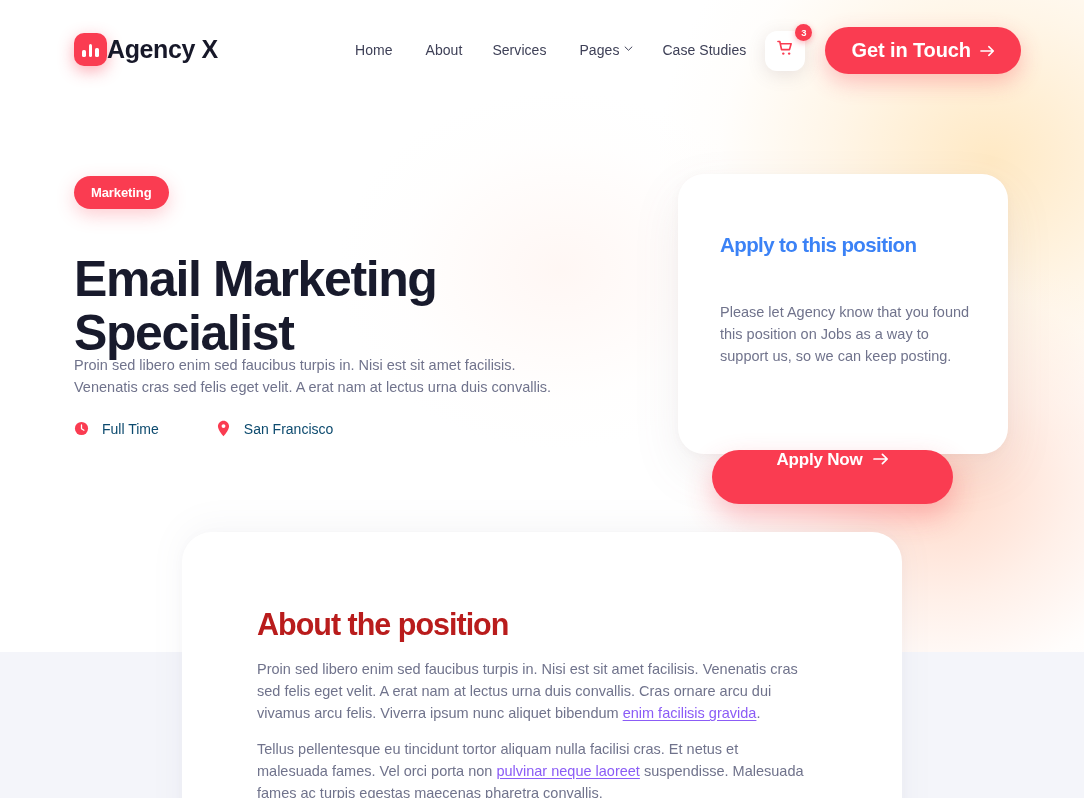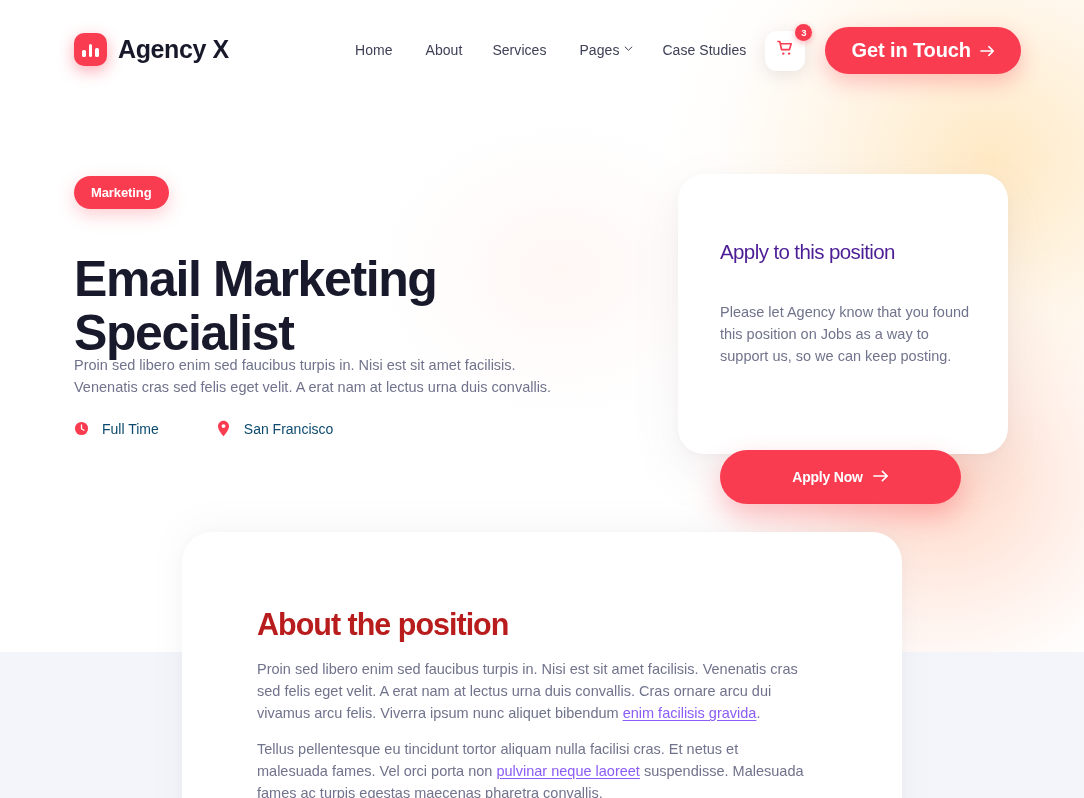--- a/index.html
+++ b/index.html
@@ -32,21 +32,21 @@
     position:absolute; left:0; top:652px; width:1084px; height:146px;
     background:#f4f5fa; z-index:1;
   }
 
   
   .header {
     position:absolute; left:0; top:0; width:1084px; height:102px;
     z-index:30;
     display:flex; align-items:center;
   }
-  .brand { position:absolute; left:74px; top:33px; display:flex; align-items:center; gap:11px; }
+  .brand { position:absolute; left:74px; top:33px; display:flex; align-items:center; }
   .logo-mark {
     width:33px; height:33px; border-radius:10px;
     background:#fa3c51;
     display:flex; align-items:flex-end; justify-content:center; gap:3px;
     padding-bottom:9px;
     box-shadow:0 5px 16px rgba(250,60,81,0.42);
   }
   .logo-mark i { display:block; width:3.4px; background:#fff; border-radius:1.6px; }
   .logo-mark i.b1 { height:7px; }
   .logo-mark i.b2 { height:13px; }
@@ -121,33 +121,33 @@
   .meta-ico { width:15px; height:17px; display:flex; align-items:center; justify-content:center; }
 
   
   .apply-card {
     position:absolute; left:678px; top:72px; width:330px; height:280px;
     background:#ffffff; border-radius:26px;
     box-shadow:0 18px 48px rgba(130,110,120,0.10), 0 2px 8px rgba(130,110,120,0.05);
     z-index:12;
   }
   .apply-title {
-    position:absolute; left:42px; top:66px; width:250px;
-    font-size:20.5px; font-weight:normal; color:#4c1d95; letter-spacing:-0.6px;
+    position:absolute; left:42px; top:59px; width:250px;
+    font-size:20.5px; font-weight:bold; color:#3b82f6; letter-spacing:-0.6px;
   }
   .apply-desc {
     position:absolute; left:42px; top:87px; width:250px;
     font-size:14.5px; line-height:22px; color:#70738c;margin-top:40px;
   }
   .btn-apply {
-    position:absolute; left:42px; top:276px; width:241px; height:54px;
+    position:absolute; left:34px; top:276px; width:241px; height:54px;
     border:none; border-radius:30px; background:#fa3c51; color:#fff;
     font-family:"Liberation Sans", sans-serif;
-    font-size:14px; font-weight:bold; letter-spacing:-0.2px;
-    display:flex; align-items:center; justify-content:center; gap:10px;
+    font-size:17px; font-weight:bold; letter-spacing:-0.2px;
+    display:flex; align-items:flex-start; justify-content:center; gap:10px;
     cursor:pointer;
     box-shadow:0 12px 28px rgba(250,60,81,0.30);
   }
 
   
   .about-card {
     position:absolute; left:182px; top:532px; width:720px; height:330px;
     background:#ffffff; border-radius:30px;
     box-shadow:0 -6px 34px rgba(130,130,160,0.07), 0 2px 10px rgba(130,130,160,0.04);
     z-index:20; overflow:hidden;

